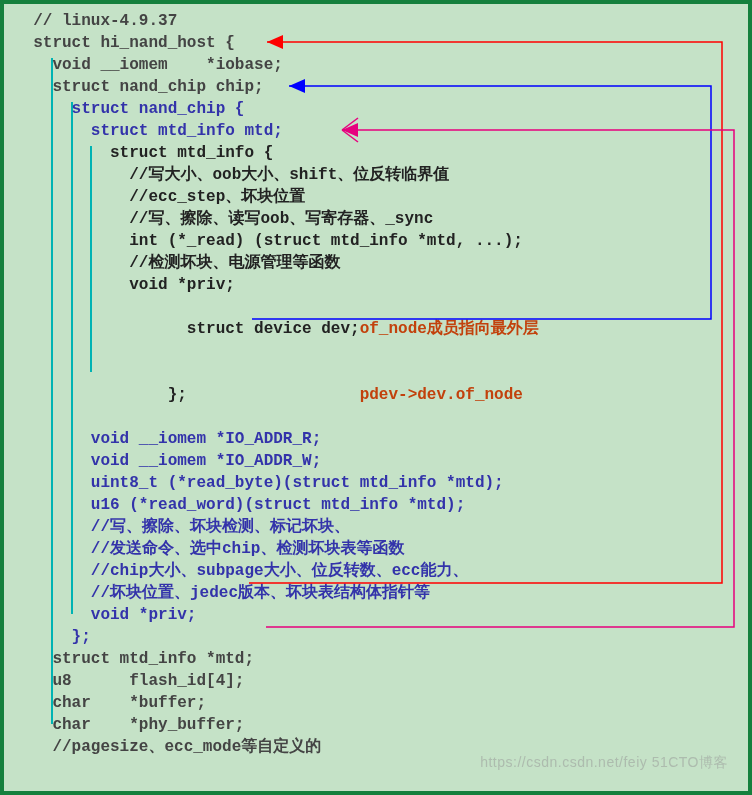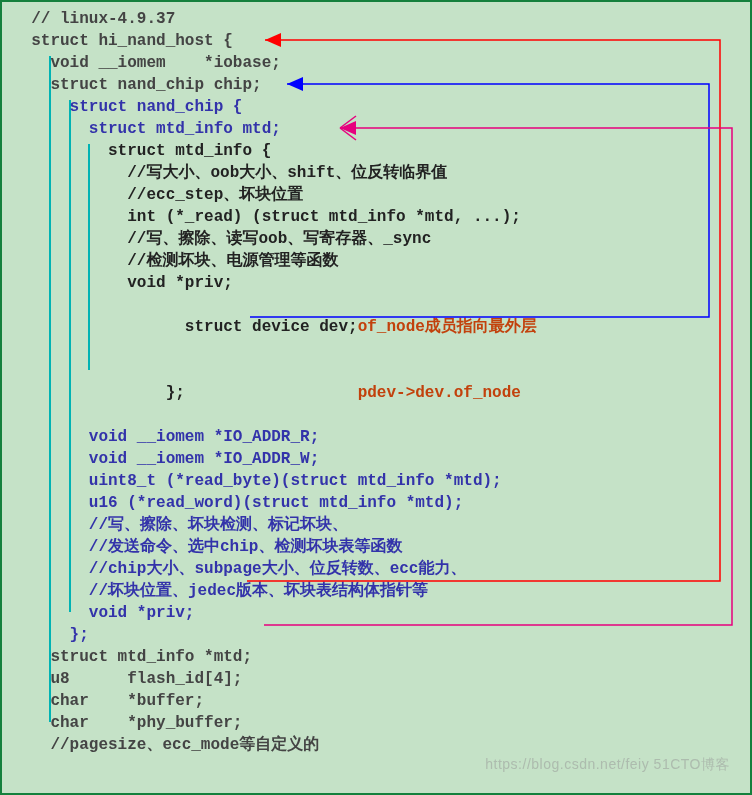--- a/index.html
+++ b/index.html
@@ -8,21 +8,21 @@
     background: #ffffff;
     font-family: "Courier New", Consolas, monospace;
     font-size: 16px;
     line-height: 22px;
   }
   .container {
     position: relative;
     width: 752px;
     height: 795px;
     background: #c5e2c7;
-    border: 2px solid #15803d;
+    border: 4px solid #15803d;
     box-sizing: border-box;
   }
   .code-area {
     position: absolute;
     top: 6px;
     left: 10px;
   }
   .row {
     white-space: pre;
     color: #444444;
@@ -73,22 +73,22 @@
   <div class="code-area">
     <div class="row">  // linux-4.9.37</div>
     <div class="row">  struct hi_nand_host {</div>
     <div class="row">    void __iomem    *iobase;</div>
     <div class="row">    struct nand_chip chip;</div>
     <div class="row"><span class="blue-text">      struct nand_chip {</span></div>
     <div class="row"><span class="blue-text">        struct mtd_info mtd;</span></div>
     <div class="row"><span class="black-text">          struct mtd_info {</span></div>
     <div class="row"><span class="black-text">            //写大小、oob大小、shift、位反转临界值</span></div>
     <div class="row"><span class="black-text">            //ecc_step、坏块位置</span></div>
+    <div class="row"><span class="black-text">            //写、擦除、读写oob、写寄存器、_sync</span></div>
     <div class="row"><span class="black-text">            int (*_read) (struct mtd_info *mtd, ...);</span></div>
-    <div class="row"><span class="black-text">            //写、擦除、读写oob、写寄存器、_sync</span></div>
     <div class="row"><span class="black-text">            //检测坏块、电源管理等函数</span></div>
     <div class="row"><span class="black-text">            void *priv;</span></div>
     <div class="row">
       <span class="black-text">            struct device dev;</span><span class="annotation">of_node成员指向最外层</span>
     </div>
     <div class="row">
       <span class="black-text">          };</span><span class="annotation">                  </span><span class="annotation">pdev-&gt;dev.of_node</span>
     </div>
     <div class="row"><span class="blue-text">        void __iomem *IO_ADDR_R;</span></div>
     <div class="row"><span class="blue-text">        void __iomem *IO_ADDR_W;</span></div>
@@ -118,14 +118,14 @@
     <polygon points="285,82 301,75 301,89" fill="#0000ff"></polygon>
     <polyline points="301,82 707,82 707,315 248,315" stroke="#0000ff" stroke-width="1.5" fill="none"></polyline>
 
     <polyline points="354,126 338,126" stroke="#e6007e" stroke-width="1.5" fill="none"></polyline>
     <polygon points="338,126 354,119 354,133" fill="#e6007e"></polygon>
     <polyline points="338,126 354,114" stroke="#e6007e" stroke-width="1.5" fill="none"></polyline>
     <polyline points="338,126 354,138" stroke="#e6007e" stroke-width="1.5" fill="none"></polyline>
     <polyline points="354,126 730,126 730,623 262,623" stroke="#e6007e" stroke-width="1.5" fill="none"></polyline>
   </svg>
 
-  <div class="watermark">https://blog.csdn.net/feiy   51CTO博客</div>
+  <div class="watermark">https://csdn.csdn.net/feiy   51CTO博客</div>
 </div>
 
 </body></html>

